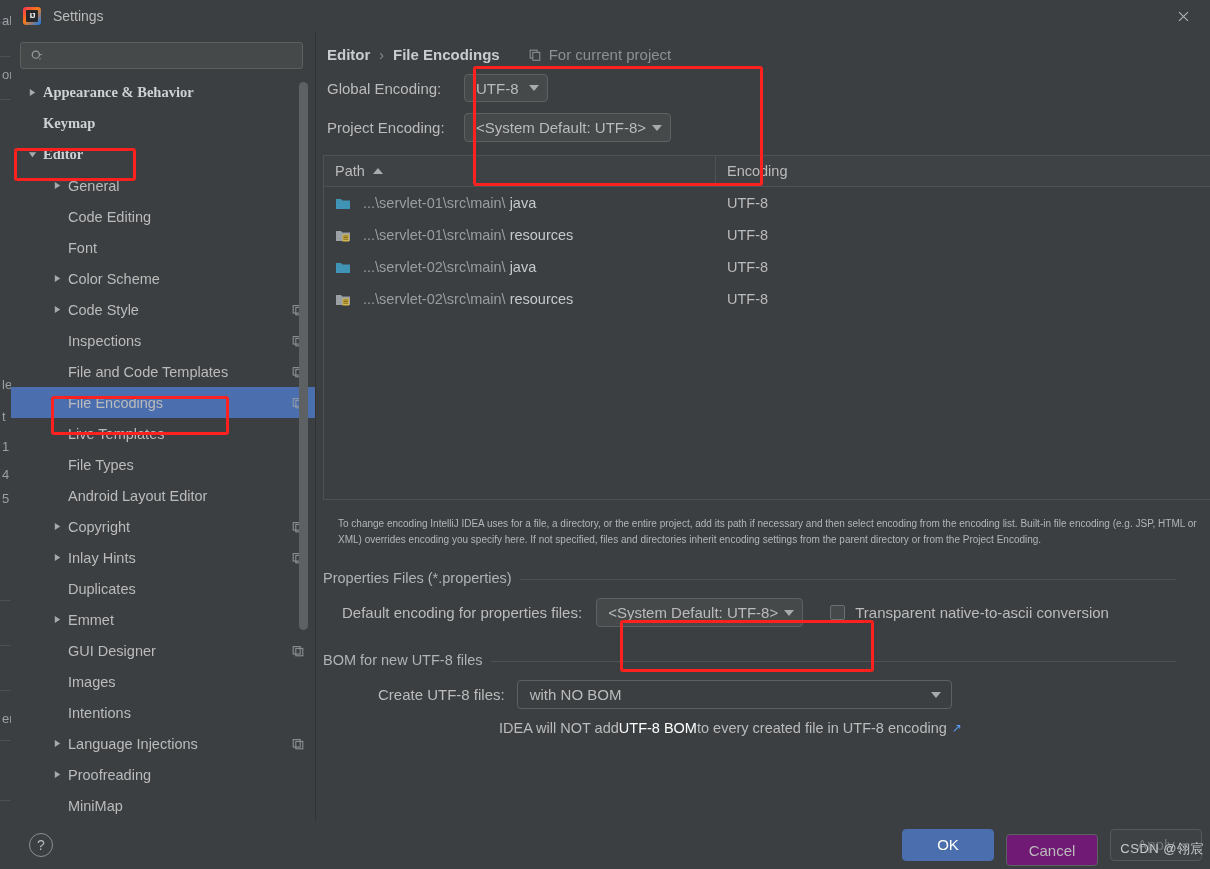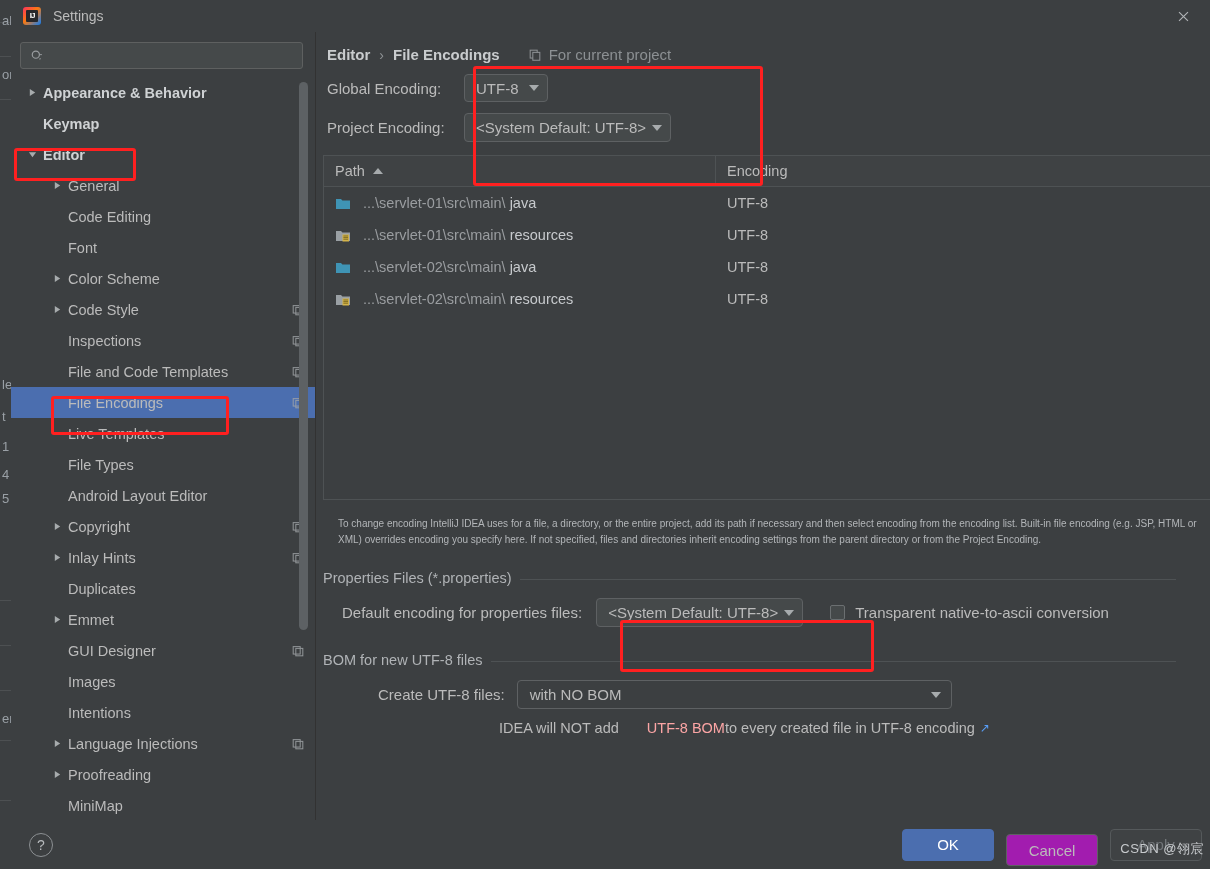--- a/index.html
+++ b/index.html
@@ -91,21 +91,21 @@
     position: relative; color: #bbbbbb; font-size: 14.5px;
     padding-right: 10px;
   }
   .tree-item.selected { background: #4b6eaf; }
   .tree-item .arrow {
     width: 13px; height: 13px; flex: 0 0 13px; margin-right: 4px;
     display: flex; align-items: center; justify-content: center;
   }
   .tree-item .arrow svg { width: 9px; height: 9px; }
   .tree-item .label { white-space: nowrap; }
-  .tree-item.bold .label { font-weight: bold; color: #cfd2d4; }
+  .tree-item.bold .label { font-weight: bold; color: #cfd2d4; font-family: Liberation Serif, serif; }
   .tree-item .copy-icon {
     margin-left: auto; width: 14px; height: 14px; opacity: .85;
   }
   .tree-item .copy-icon svg { width: 14px; height: 14px; display: block; }
 
   .lvl0 { padding-left: 15px; }
   .lvl1 { padding-left: 40px; }
 
   #tree-scrollbar {
     position: absolute; right: 7px; top: 5px; width: 9px; height: 548px;
@@ -212,21 +212,21 @@
     justify-content: space-between; padding: 0 10px 0 12px;
     color: #bbbbbb; font-size: 15px; width: 435px;
   }
   .combo-flat .tri { width: 0; height: 0; border-left: 5px solid transparent;
     border-right: 5px solid transparent; border-top: 6px solid #a7abad; }
 
   #bom-note {
     margin-top: 11px; margin-left: 176px; color: #bbbbbb; font-size: 14.5px;
     display: flex; align-items: center; gap: 0;
   }
-  #bom-note a { color: #fca5a5; text-decoration: none; padding-left: 28px; }
+  #bom-note a { color: #ffffff; text-decoration: none; }
   #bom-note .ext { color: #589df6; font-size: 12px; margin-left: 5px; }
 
   
   #footer {
     height: 49px; flex: 0 0 49px; background: #3c3f41;
     display: flex; align-items: center; padding: 0 8px 0 18px;
     position: relative;
   }
   #help-btn {
     width: 24px; height: 24px; border-radius: 50%;
@@ -234,21 +234,21 @@
     display: flex; align-items: center; justify-content: center;
     font-size: 14px;
   }
   #footer-buttons { margin-left: auto; display: flex; align-items: center; gap: 12px; }
   .btn {
     height: 32px; min-width: 92px; border-radius: 4px;
     display: flex; align-items: center; justify-content: center;
     font-size: 15px; padding: 0 14px;
   }
   .btn.primary { background: #4b6eaf; color: #ffffff; border: 1px solid #4b6eaf; }
-  .btn.normal { background: #a21caf; color: #bbbbbb; border: 1px solid #5e6163; margin-top: 11px; }
+  .btn.normal { background: #701a75; color: #bbbbbb; border: 1px solid #5e6163; margin-top: 11px; }
   .btn.disabled { background: #3f4244; color: #72767a; border: 1px solid #55595b; }
 
   #watermark {
     position: absolute; right: 6px; top: 840px;
     color: #c7cacd; font-size: 13px; letter-spacing: .5px;
     z-index: 50; pointer-events: none;
   }
 
   
   .redbox {

